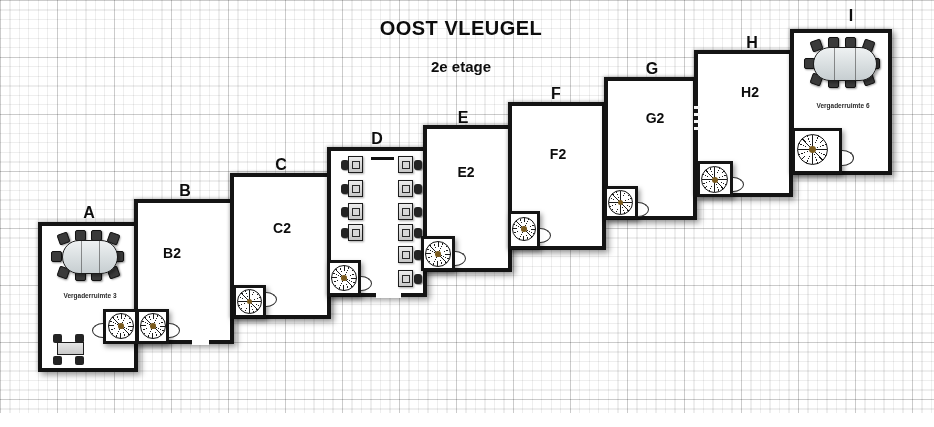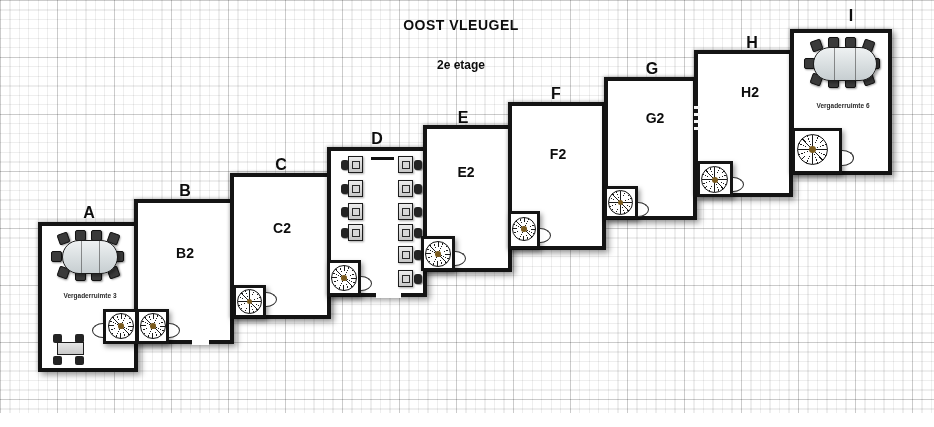--- a/index.html
+++ b/index.html
@@ -6,22 +6,22 @@
   body{font-family:"Liberation Sans", sans-serif; background:#fff;}
   #plan{
     position:relative; width:934px; height:427px; overflow:hidden; background:#fff;
     background-image:
       repeating-linear-gradient(to right, rgba(0,0,0,0.15) 0 1px, transparent 1px 57px),
       repeating-linear-gradient(to bottom, rgba(0,0,0,0.15) 0 1px, transparent 1px 57px),
       repeating-linear-gradient(to right, rgba(0,0,0,0.065) 0 1px, transparent 1px 9.5px),
       repeating-linear-gradient(to bottom, rgba(0,0,0,0.065) 0 1px, transparent 1px 9.5px);
   }
   .abs{position:absolute;}
-  .title{font-weight:bold; font-size:14px; color:#0d0d0d; letter-spacing:0.5px; transform:translateX(-50%); white-space:nowrap;}
-  .subtitle{font-weight:bold; font-size:12px; color:#0d0d0d; transform:translateX(-50%); white-space:nowrap;}
+  .title{font-weight:bold; font-size:20px; color:#0d0d0d; letter-spacing:0.5px; transform:translateX(-50%); white-space:nowrap;}
+  .subtitle{font-weight:bold; font-size:15px; color:#0d0d0d; transform:translateX(-50%); white-space:nowrap;}
   .room{
     position:absolute; background:#fff; border:4px solid #141414; box-sizing:border-box;
     box-shadow:3px 3px 6px rgba(0,0,0,0.40), -1px -1px 3px rgba(0,0,0,0.18);
   }
   .room-letter{position:absolute; transform:translateX(-50%); font-weight:bold; font-size:16px; color:#0d0d0d; white-space:nowrap;}
   .room-number{position:absolute; transform:translate(-50%,-50%); font-weight:bold; font-size:14px; color:#0d0d0d; white-space:nowrap;}
   .caption{position:absolute; transform:translate(-50%,-50%); font-size:6.5px; font-weight:bold; color:#2a2a2a; white-space:nowrap;}
   .stairbox{
     position:absolute; background:#fff; border:3px solid #141414; box-sizing:border-box;
     box-shadow:2px 3px 5px rgba(0,0,0,0.40);
@@ -75,21 +75,21 @@
   <div class="room" style="left:38px;  top:222px; width:100px; height:150px;"></div>
   <div class="room" style="left:134px; top:199px; width:100px; height:145px;"></div>
   <div class="room" style="left:230px; top:173px; width:101px; height:146px;"></div>
   <div class="room" style="left:327px; top:147px; width:100px; height:150px;"></div>
   <div class="room" style="left:423px; top:125px; width:89px;  height:147px;"></div>
   <div class="room" style="left:508px; top:102px; width:98px;  height:148px;"></div>
   <div class="room" style="left:604px; top:77px;  width:93px;  height:143px;"></div>
   <div class="room" style="left:694px; top:50px;  width:99px;  height:147px;"></div>
   <div class="room" style="left:790px; top:29px;  width:102px; height:146px;"></div>
 
-  <div class="room-number" style="left:185px; top:253px;">B2</div>
+  <div class="room-number" style="left:172px; top:253px;">B2</div>
   <div class="room-number" style="left:282px; top:228px;">C2</div>
   <div class="room-number" style="left:466px; top:172px;">E2</div>
   <div class="room-number" style="left:558px; top:154px;">F2</div>
   <div class="room-number" style="left:655px; top:118px;">G2</div>
   <div class="room-number" style="left:750px; top:92px;">H2</div>
 
   <div class="mchair" style="left:58px;  top:233px; transform:rotate(-20deg);"></div>
   <div class="mchair" style="left:75px;  top:230px;"></div>
   <div class="mchair" style="left:91px;  top:230px;"></div>
   <div class="mchair" style="left:108px; top:233px; transform:rotate(20deg);"></div>

